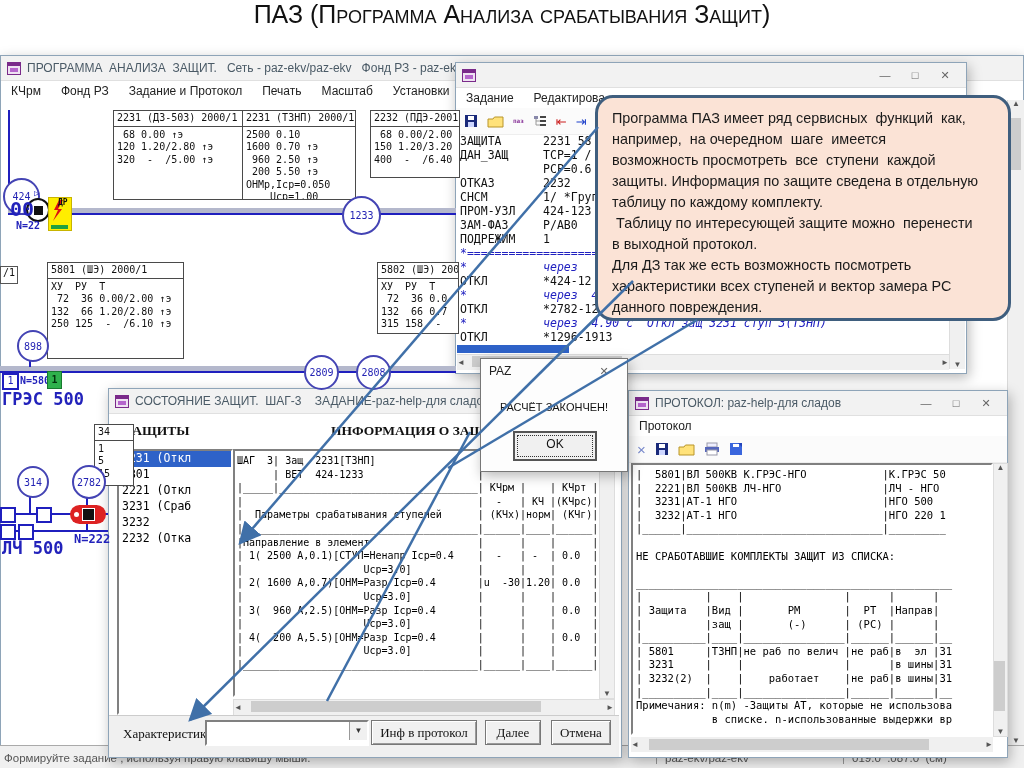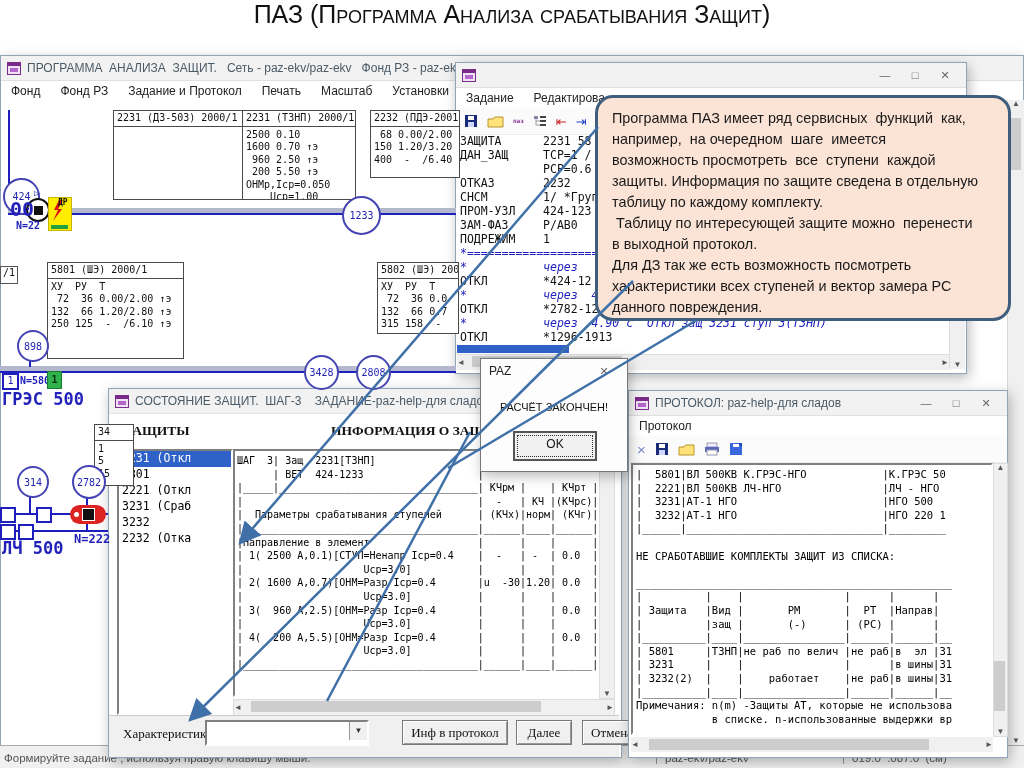--- a/index.html
+++ b/index.html
@@ -23,21 +23,21 @@
   .vline{position:absolute;background:#1f1fbe;width:2px;z-index:2;}
   .hline{position:absolute;background:#1f1fbe;height:2px;z-index:2;}
   .bluebox{position:absolute;border:2px solid #1f1fbe;background:#fff;z-index:3;}
   .blab{position:absolute;color:#2222bb;font-weight:bold;z-index:5;font-family:"DejaVu Sans Mono",monospace;}
   .inset{border:2px solid;border-color:#808080 #fff #fff #808080;background:#fff;}
   .sbar{position:absolute;background:#f0f0f0;display:flex;align-items:center;color:#555;}
   .thumb{position:absolute;background:#cdcdcd;}
   .arrowglyph{font-size:8px;color:#555;line-height:1;}
   .btn{position:absolute;background:#f0f0f0;border:1px solid #777;
        box-shadow:inset 1px 1px 0 #fff,inset -1px -1px 0 #9a9a9a;
-       text-align:center;font-family:"Liberation Serif",serif;font-size:13px;color:#111;margin-left:31px;}
+       text-align:center;font-family:"Liberation Serif",serif;font-size:13px;color:#111;}
   .c-b{color:#2020c0;}
   .c-bi{color:#2020c0;font-style:italic;}
   .tasklines div{height:14px;}
   .listbox div{height:16px;padding:0 3px;}
   .listbox .sel{background:#2e62c8;color:#fff;}
   .callout{position:absolute;left:595px;top:95px;width:416px;height:226px;background:#fbe3d6;
            border:3px solid #3f5e7e;border-radius:18px;padding:10px 14px;box-sizing:border-box;z-index:40;}
   .callout div{font-size:14.4px;line-height:21px;color:#1a1a1a;white-space:pre;}
   .serifb{font-family:"Liberation Serif",serif;font-weight:bold;}
   svg.arrows{position:absolute;left:0;top:0;z-index:60;pointer-events:none;}
@@ -53,21 +53,21 @@
   <div class="win" style="left:0;top:55px;width:1022px;height:712px;">
     <div class="tbar">
       <svg width="14" height="13">
           <rect x="0.5" y="0.5" width="13" height="12" fill="#efe2f2" stroke="#7a2a8a"></rect>
           <rect x="1" y="1" width="12" height="3" fill="#7a2a8a"></rect>
           <rect x="3" y="6" width="8" height="4" fill="#b565cc"></rect>
         </svg>
       <span>ПРОГРАММА  АНАЛИЗА  ЗАЩИТ.   Сеть - paz-ekv/paz-ekv   Фонд РЗ - paz-ekv</span>
     </div>
     <div class="menu">
-        <div>Фонд</div>
+        <div>КЧрм</div>
         <div>Фонд РЗ</div>
         <div>Задание и Протокол</div>
         <div>Печать</div>
         <div>Масштаб</div>
         <div>Установки</div>
         <div>Сервис</div>
       </div>
   </div>
 
   <div class="sbar" style="left:1007px;top:100px;width:16px;height:645px;flex-direction:column;justify-content:space-between;border-left:1px solid #d9d9d9;">
@@ -90,20 +90,26 @@
   <div class="vline" style="left:86px;top:493px;height:38px;"></div>
   <div class="hline" style="left:0;top:513px;width:108px;"></div>
   <div class="hline" style="left:0;top:530px;width:108px;"></div>
   <div class="bluebox" style="left:0;top:507px;width:12px;height:12px;"></div>
   <div class="bluebox" style="left:36px;top:507px;width:12px;height:12px;"></div>
   <div class="bluebox" style="left:0;top:524px;width:12px;height:12px;"></div>
   <div class="bluebox" style="left:18px;top:524px;width:12px;height:12px;"></div>
 
   <div class="dtable" style="left:113px;top:110px;width:128px;height:88px;">
     <div class="hd">2231 (ДЗ-503) 2000/1</div>
+    <div class="bd"> 68 0.00 ↑э
+120 1.20/2.80 ↑э
+320  -  /5.00 ↑э
+
+
+</div>
   </div>
   <div class="dtable" style="left:242px;top:110px;width:112px;height:88px;">
     <div class="hd">2231 (ТЗНП) 2000/1</div>
     <div class="bd">2500 0.10
 1600 0.70 ↑э
  960 2.50 ↑э
  200 5.50 ↑э
 ОНМр,Iср=0.050
     Uср=1.00</div>
   </div>
@@ -134,21 +140,21 @@
     <div class="bd">1
 5
 15</div>
   </div>
 
   <div class="node" style="left:3px;top:178px;width:33px;height:33px;">424</div>
   <div class="node" style="left:342px;top:196px;width:35px;height:35px;">1233</div>
   <div class="node" style="left:17px;top:330px;width:28px;height:28px;">898</div>
   <div class="node" style="left:17px;top:466px;width:28px;height:28px;">314</div>
   <div class="node" style="left:72px;top:465px;width:30px;height:30px;">2782</div>
-  <div class="node" style="left:304px;top:355px;width:31px;height:31px;">3428</div>
+  <div class="node" style="left:304px;top:355px;width:31px;height:31px;">2809</div>
   <div class="node" style="left:356px;top:355px;width:31px;height:31px;">2808</div>
 
   <div class="abs" style="left:26px;top:198px;width:20px;height:20px;border:2px solid #111;border-radius:50%;background:#fff;z-index:5;display:flex;align-items:center;justify-content:center;">
     <div style="width:9px;height:9px;background:#111;"></div>
   </div>
   <div class="abs" style="left:48px;top:197px;width:22px;height:32px;background:#ffee00;z-index:6;border:1px solid #c8b400;">
     <svg width="20" height="22" style="position:absolute;left:0;top:2px;">
         <path d="M10 0 L5 10 L9 10 L4 21 L13 9 L9 9 L14 0 Z" fill="#dd1111"></path>
       </svg>
     <span class="blab" style="left:9px;top:0;font-size:8px;color:#111;">ДР</span>

